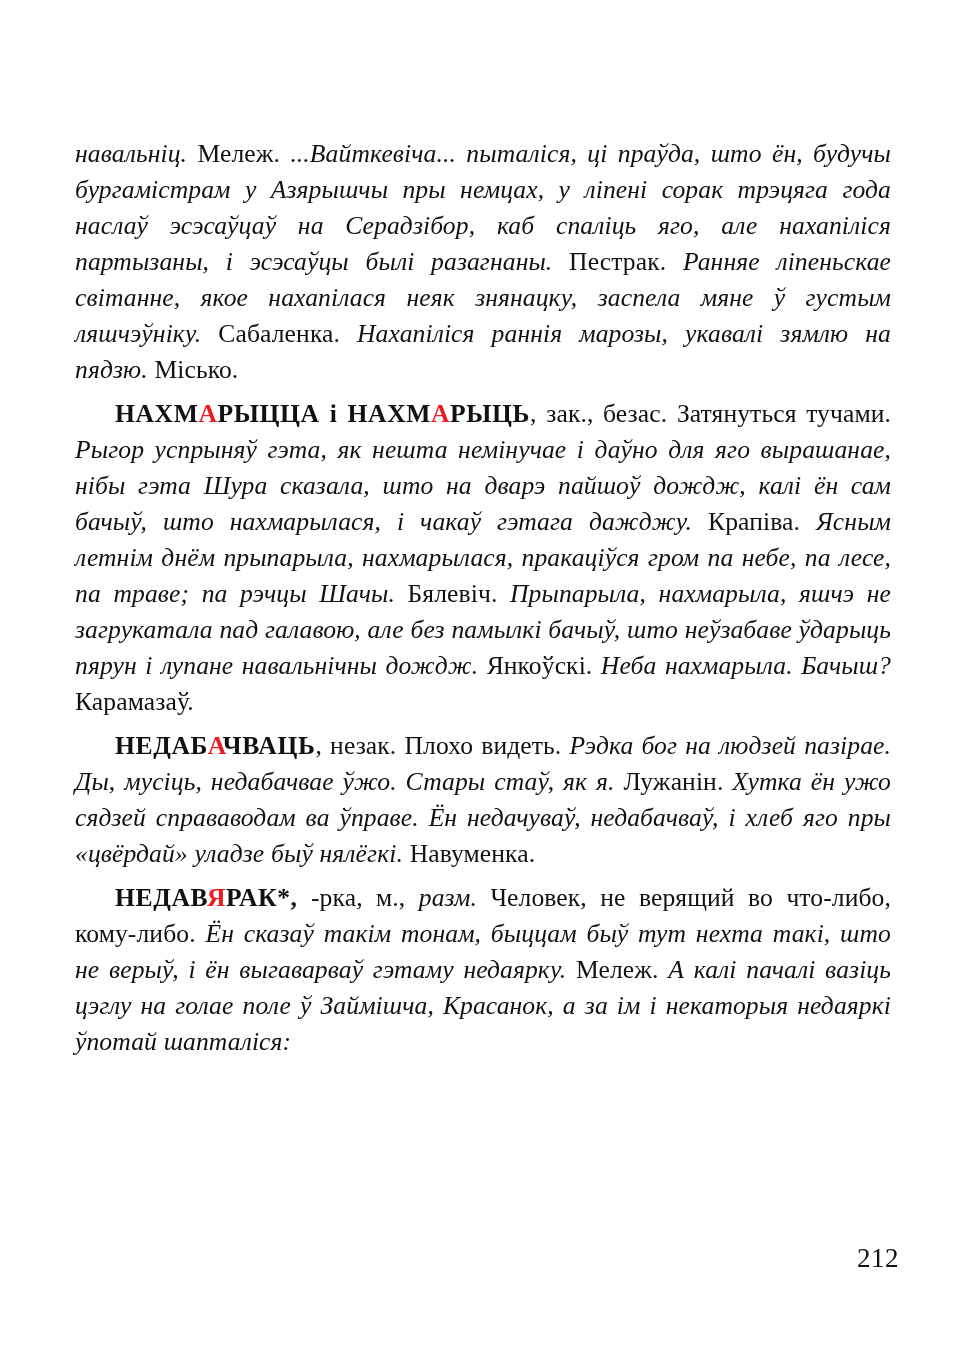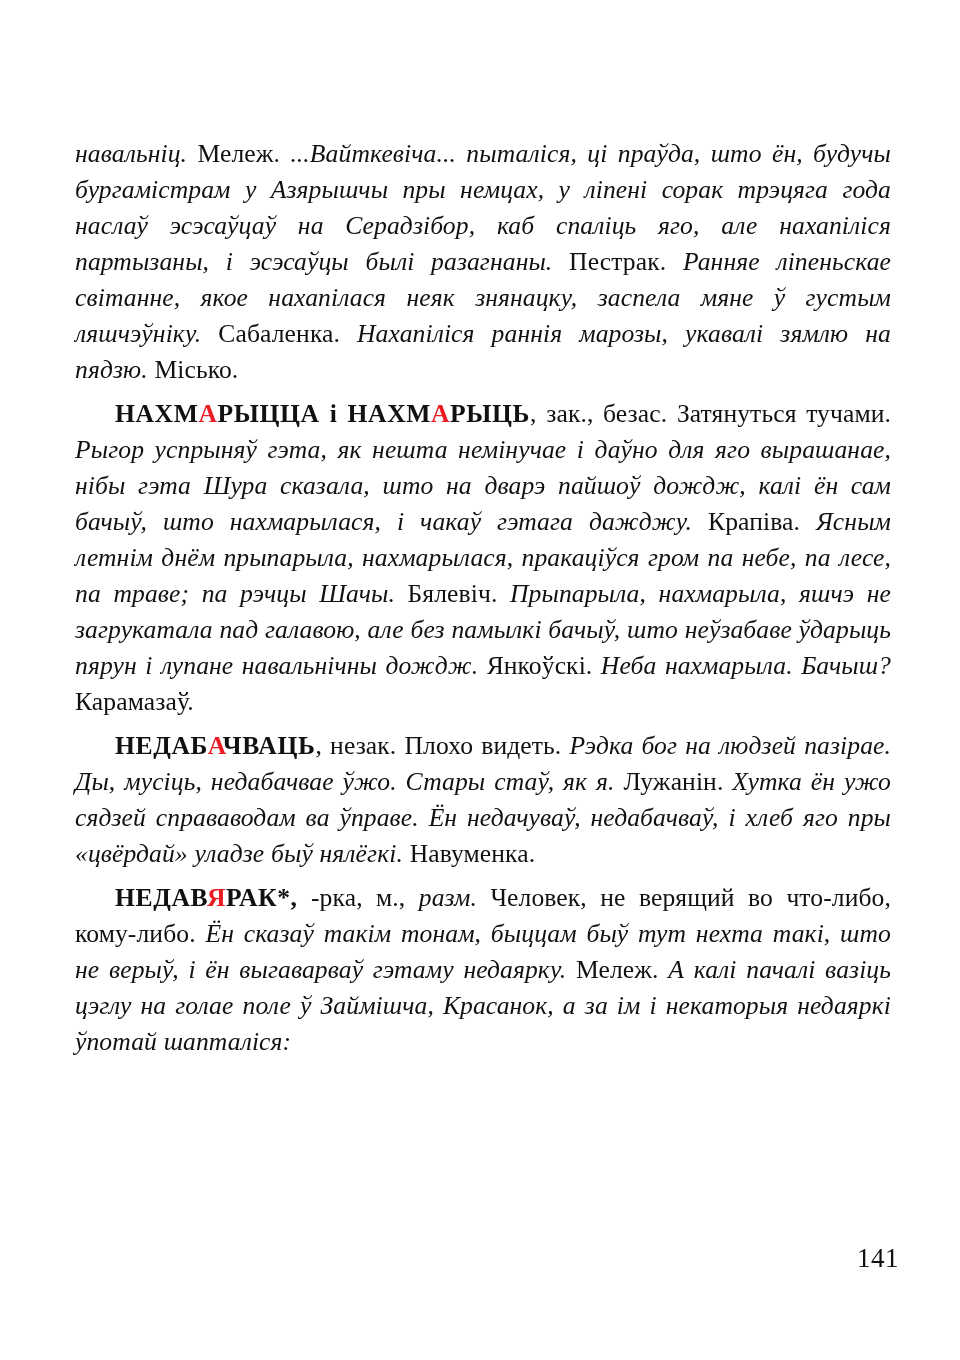--- a/index.html
+++ b/index.html
@@ -78,15 +78,15 @@
     <p class="para" id="p-cont"><span class="it">навальніц. </span><span class="rm">Мележ. </span><span class="it">...Вайткевіча... пыталіся, ці праўда, што ён, будучы бургамістрам у Азярышчы пры немцах, у ліпені сорак трэцяга года наслаў эсэсаўцаў на Серадзібор, каб спаліць яго, але нахапіліся партызаны, і эсэсаўцы былі разагнаны. </span><span class="rm">Пестрак. </span><span class="it">Ранняе ліпеньскае світанне, якое нахапілася неяк знянацку, заспела мяне ў густым ляшчэўніку. </span><span class="rm">Сабаленка. </span><span class="it">Нахапіліся раннія марозы, укавалі зямлю на пядзю. </span><span class="rm">Місько.</span></p>
 
     <p class="para entry" id="p-e0"><span class="hw"><span>НАХМ</span><span class="stress" style="color: rgb(236, 28, 36);">А</span><span>РЫЦЦА</span><span> і </span><span>НАХМ</span><span class="stress" style="color: rgb(236, 28, 36);">А</span><span>РЫЦЬ</span></span><span class="rm">, зак., безас. Затянуться тучами. </span><span class="it">Рыгор успрыняў гэта, як нешта немінучае і даўно для яго вырашанае, нібы гэта Шура сказала, што на дварэ пайшоў дождж, калі ён сам бачыў, што нахмарылася, і чакаў гэтага дажджу. </span><span class="rm">Крапіва. </span><span class="it">Ясным летнім днём прыпарыла, нахмарылася, пракаціўся гром па небе, па лесе, па траве; па рэчцы Шачы. </span><span class="rm">Бялевіч. </span><span class="it">Прыпарыла, нахмарыла, яшчэ не загрукатала пад галавою, але без памылкі бачыў, што неўзабаве ўдарыць пярун і лупане навальнічны дождж. </span><span class="rm">Янкоўскі. </span><span class="it">Неба нахмарыла. Бачыш? </span><span class="rm">Карамазаў.</span></p>
 
     <p class="para entry" id="p-e1"><span class="hw"><span>НЕДАБ</span><span class="stress" style="color: rgb(236, 28, 36);">А</span><span>ЧВАЦЬ</span></span><span class="rm">, незак. Плохо видеть. </span><span class="it">Рэдка бог на людзей пазірае. Ды, мусіць, недабачвае ўжо. Стары стаў, як я. </span><span class="rm">Лужанін. </span><span class="it">Хутка ён ужо сядзей справаводам ва ўправе. Ён недачуваў, недабачваў, і хлеб яго пры «цвёрдай» уладзе быў нялёгкі. </span><span class="rm">Навуменка.</span></p>
 
     <p class="para entry" id="p-e2"><span class="hw"><span>НЕДАВ</span><span class="stress" style="color: rgb(236, 28, 36);">Я</span><span>РАК*,</span></span><span class="rm"> -рка, м., </span><span class="it">разм. </span><span class="rm">Человек, не верящий во что-либо, кому-либо. </span><span class="it">Ён сказаў такім тонам, быццам быў тут нехта такі, што не верыў, і ён выгаварваў гэтаму недаярку. </span><span class="rm">Мележ. </span><span class="it">А калі пачалі вазіць цэглу на голае поле ў Займішча, Красанок, а за ім і некаторыя недаяркі ўпотай шапталіся:</span></p>
 
   </div>
 
-  <div id="folio">141</div>
+  <div id="folio">212</div>
 
 </div>
 
 </body></html>

